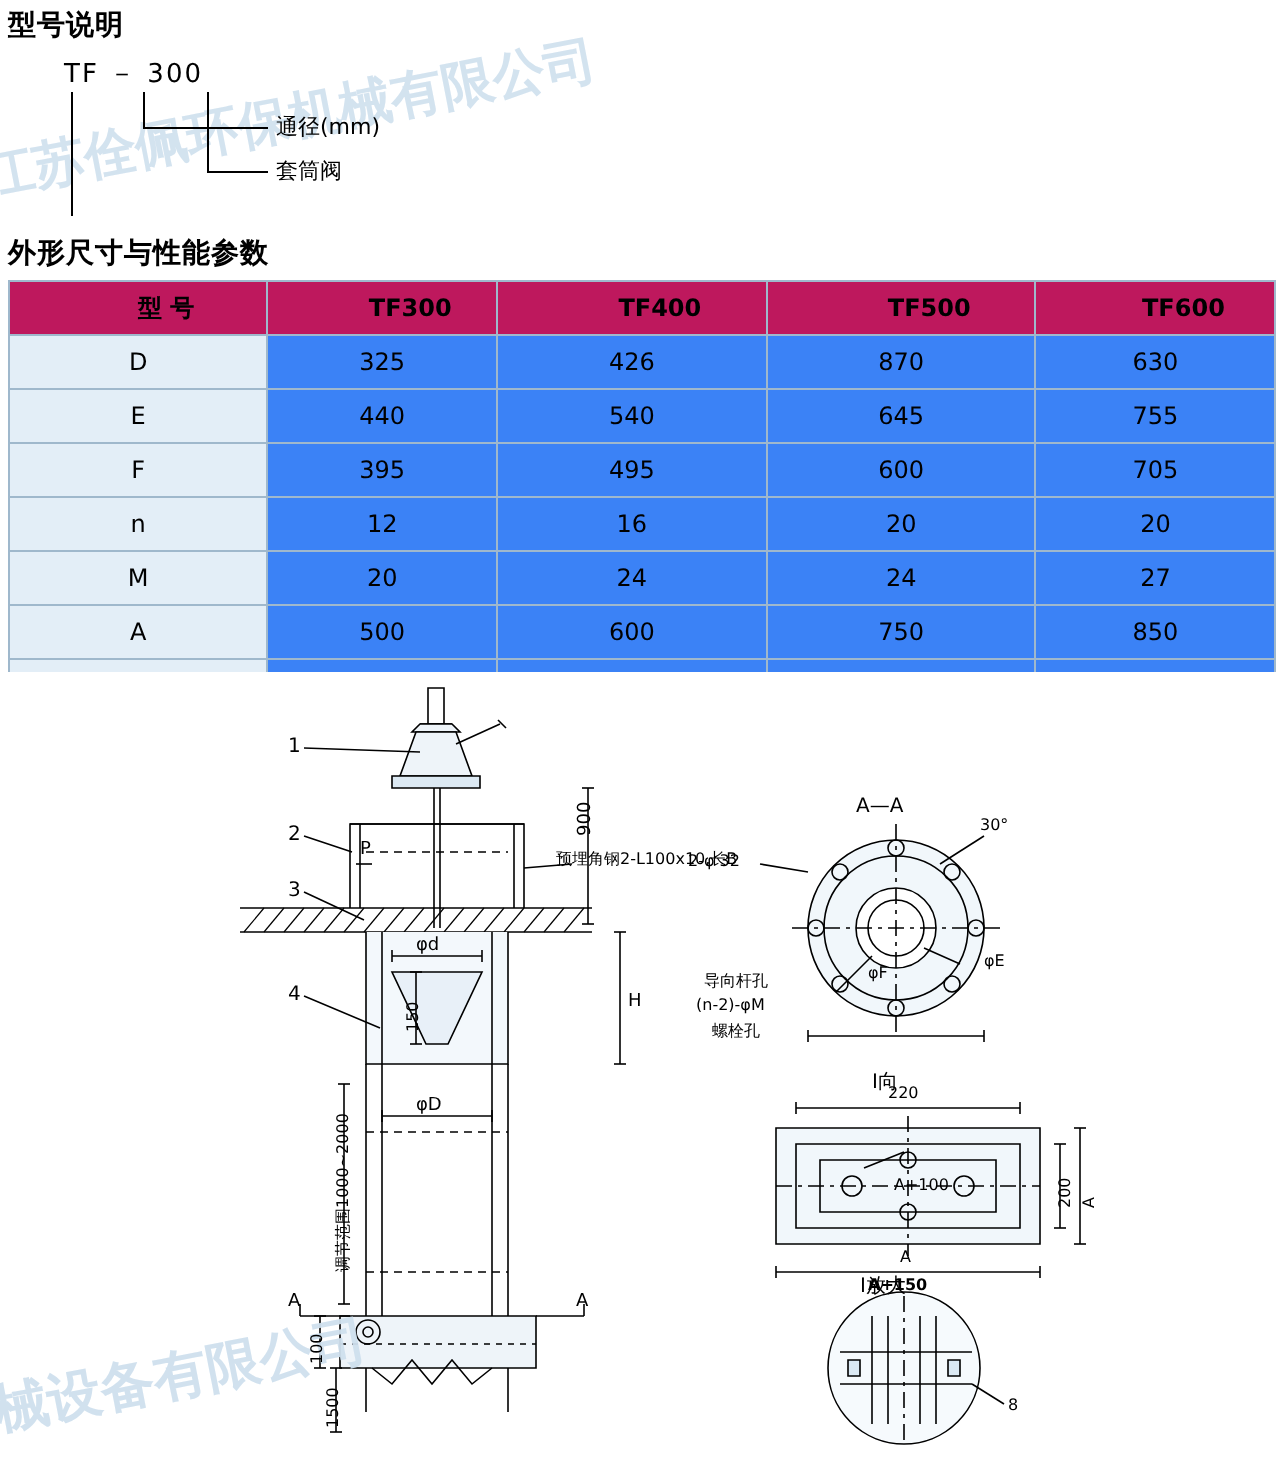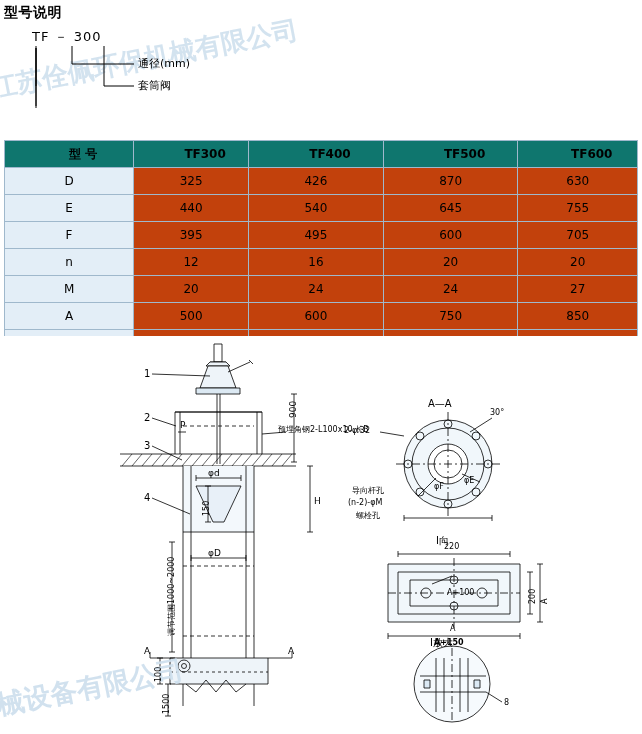--- a/index.html
+++ b/index.html
@@ -25,23 +25,23 @@
   #code-main{left:32px;top:4px;}
   .lbl{position:absolute;font-size:11px;}
 
   
   table.specs{
     position:absolute;left:4px;top:140px;border-collapse:collapse;
     width:634px;font-size:12px;
   }
   table.specs th, table.specs td{
     border:1px solid #9fb8cc;text-align:center;height:26px;padding:0;
-    background:#c2410c;
-  }
-  table.specs thead th{background:#0f766e;font-weight:bold;padding-left:28px;}
+    background:#3b82f6;
+  }
+  table.specs thead th{background:#be185d;font-weight:bold;padding-left:28px;}
   table.specs td.rowhdr{background:#e3eef7;font-weight:normal;}
 
   
   .drawing{position:absolute;left:0;top:336px;width:642px;height:398px;background:#fff;}
 
   
   .wm{
     position:absolute;color:#cfe0ee;font-weight:bold;
     font-family:"DejaVu Sans","Liberation Sans",sans-serif;
     white-space:nowrap;pointer-events:none;
@@ -76,20 +76,21 @@
       <path d="M104,22 L104,62 L134,62" stroke="#000" stroke-width="1" fill="none"></path>
       <path d="M36,24 L36,82 L36,82" stroke="#000" stroke-width="1" fill="none"></path>
       <path d="M36,82 L36,82" stroke="#000" stroke-width="1" fill="none"></path>
 
       <path d="M36,22 L36,84" stroke="#000" stroke-width="1" fill="none"></path>
     </svg>
     <div class="lbl" style="left:138px;top:32px;">通径(mm)</div>
     <div class="lbl" style="left:138px;top:54px;">套筒阀</div>
   </div>
 
+  <div class="h-title" id="dim-title">外形尺寸与性能参数</div>
 
   <table class="specs">
     <thead>
       <tr>
         <th style="width:128px;">型 号</th>
         <th style="width:100px;">TF300</th>
         <th style="width:126px;">TF400</th>
         <th style="width:126px;">TF500</th>
         <th style="width:106px;">TF600</th>
       </tr>
@@ -344,21 +345,21 @@
     <div class="note" style="left:162px;top:378px;transform:rotate(-90deg);transform-origin:left top;font-size:8px;">1500</div>
     <div class="note" style="left:144px;top:310px;font-size:9px;">A</div>
     <div class="note" style="left:288px;top:310px;font-size:9px;">A</div>
     <div class="note" style="left:180px;top:84px;font-size:9px;">P</div>
 
     <div class="note" style="left:428px;top:62px;font-size:10px;">A—A</div>
     <div class="note" style="left:344px;top:90px;font-size:8px;">2-φ 32</div>
     <div class="note" style="left:352px;top:149px;font-size:8px;">导向杆孔</div>
     <div class="note" style="left:348px;top:162px;font-size:8px;">(n-2)-φM</div>
     <div class="note" style="left:356px;top:174px;font-size:8px;">螺栓孔</div>
-    <div class="note" style="left:464px;top:140px;font-size:8px;">φE</div>
+    <div class="note" style="left:492px;top:140px;font-size:8px;">φE</div>
     <div class="note" style="left:434px;top:146px;font-size:8px;">φF</div>
     <div class="note" style="left:490px;top:72px;font-size:8px;">30°</div>
 
     <div class="note" style="left:436px;top:198px;font-size:10px;">I向</div>
     <div class="note" style="left:444px;top:206px;font-size:8px;">220</div>
     <div class="note" style="left:434px;top:302px;font-size:8px;font-weight:bold;">A+150</div>
     <div class="note" style="left:420px;top:252px;font-size:8px;padding-left:27px;">A+100</div>
     <div class="note" style="left:528px;top:268px;transform:rotate(-90deg);transform-origin:left top;font-size:8px;">200</div>
     <div class="note" style="left:540px;top:268px;transform:rotate(-90deg);transform-origin:left top;font-size:8px;">A</div>
     <div class="note" style="left:450px;top:288px;font-size:8px;">A</div>

